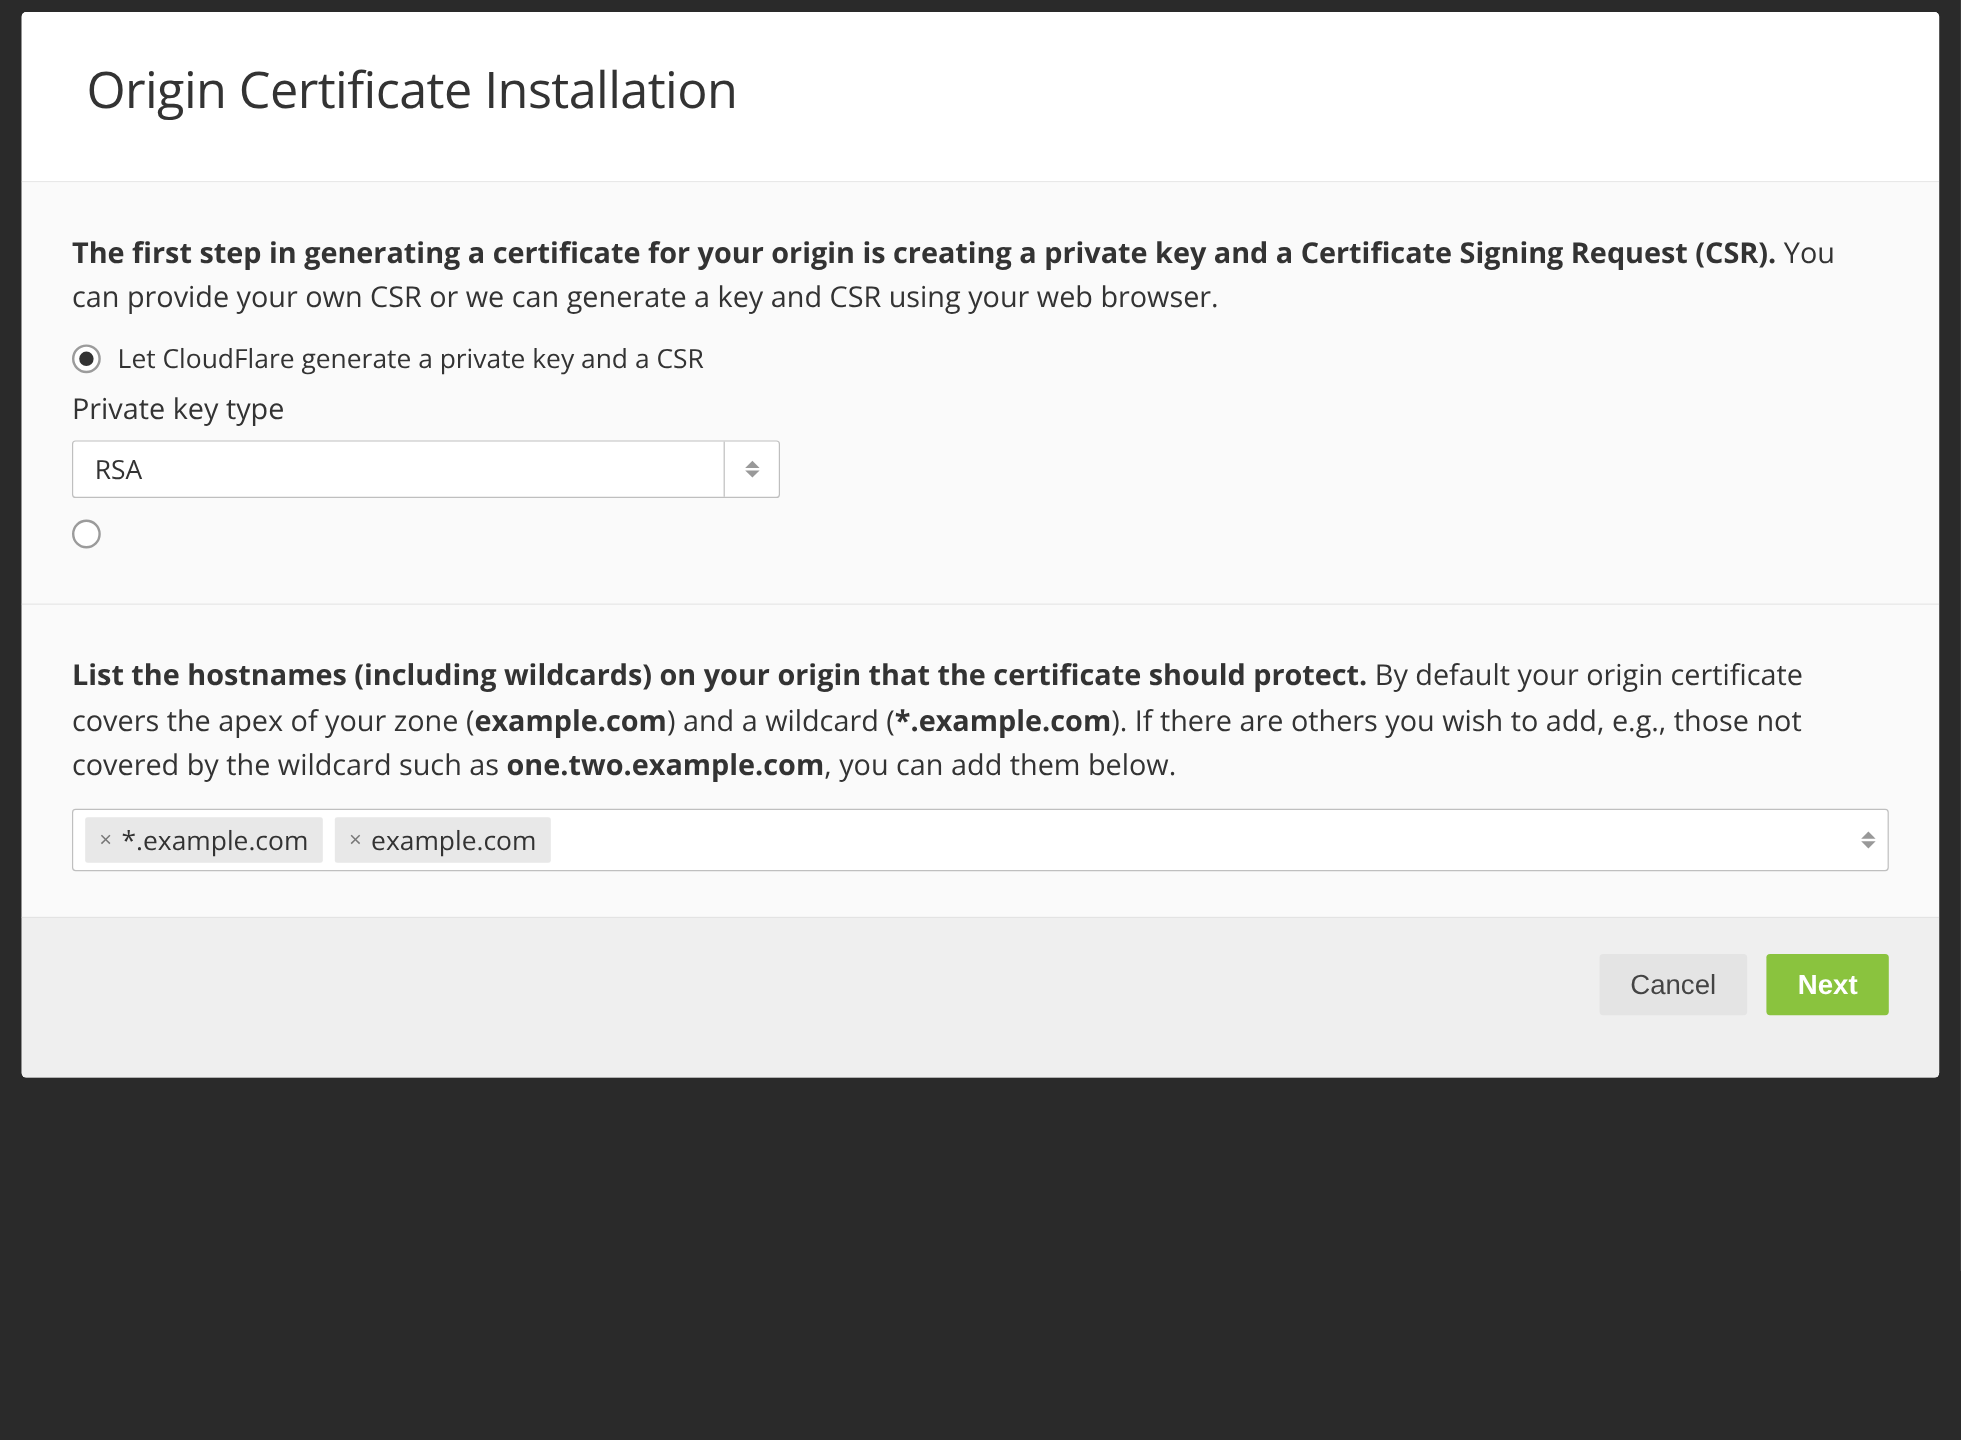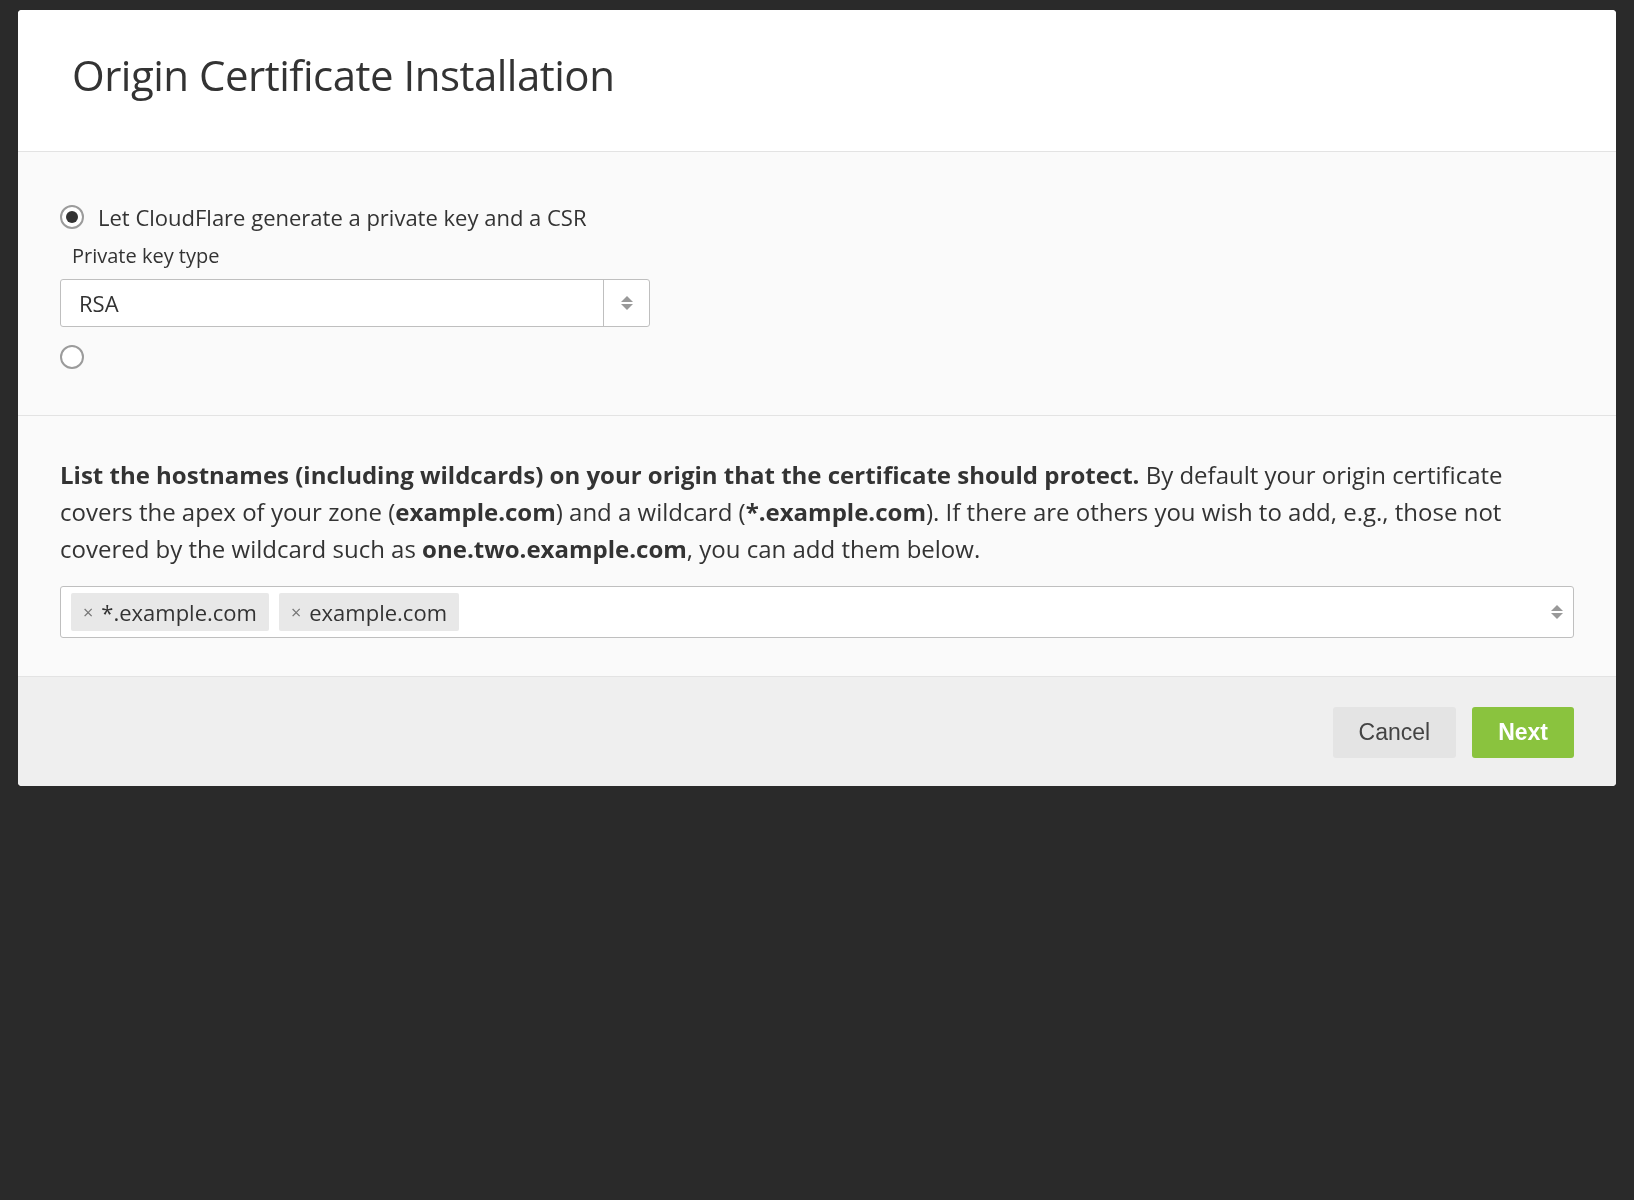--- a/index.html
+++ b/index.html
@@ -72,23 +72,23 @@
     background: #fff;
   }
   .radio-circle.checked::after {
     content: "";
     position: absolute;
     top: 4px; left: 4px; right: 4px; bottom: 4px;
     background: #333;
     border-radius: 50%;
   }
   .field-label {
-    font-size: 20px;
-    color: #333;
-    margin: 10px 0 10px 12px;
+    font-size: 24px;
+    color: #333;
+    margin: 10px 0 10px 0;
   }
   .select {
     display: flex;
     width: 590px;
     max-width: 100%;
     border: 1px solid #bfbfbf;
     border-radius: 3px;
     background: #fff;
     height: 48px;
     align-items: stretch;
@@ -151,21 +151,21 @@
   .tag-input .stepper-right {
     position: absolute;
     right: 10px;
     top: 50%;
     transform: translateY(-50%);
     display: flex;
     flex-direction: column;
     gap: 2px;
   }
   .modal-footer {
-    padding: 30px 42px 28px 42px;
+    padding: 30px 42px 52px 42px;
     background: #efefef;
     display: flex;
     justify-content: flex-end;
     gap: 16px;
   }
   .btn {
     font-size: 23px;
     padding: 12px 26px;
     border-radius: 3px;
     border: none;
@@ -185,20 +185,23 @@
 <body>
 
 <div class="backdrop">
   <div class="modal">
 
     <div class="modal-header">
       <h1 class="modal-title">Origin Certificate Installation</h1>
     </div>
 
     <div class="section">
+      <p class="lead">
+        <span class="bold">The first step in generating a certificate for your origin is creating a private key and a Certificate Signing Request (CSR).</span><span> You can provide your own CSR or we can generate a key and CSR using your web browser.</span>
+      </p>
 
       <div class="radio-row">
         <span class="radio-circle checked"></span>
         <span>Let CloudFlare generate a private key and a CSR</span>
       </div>
 
       <div class="field-label">Private key type</div>
 
       <div class="select">
         <div class="value">RSA</div>

